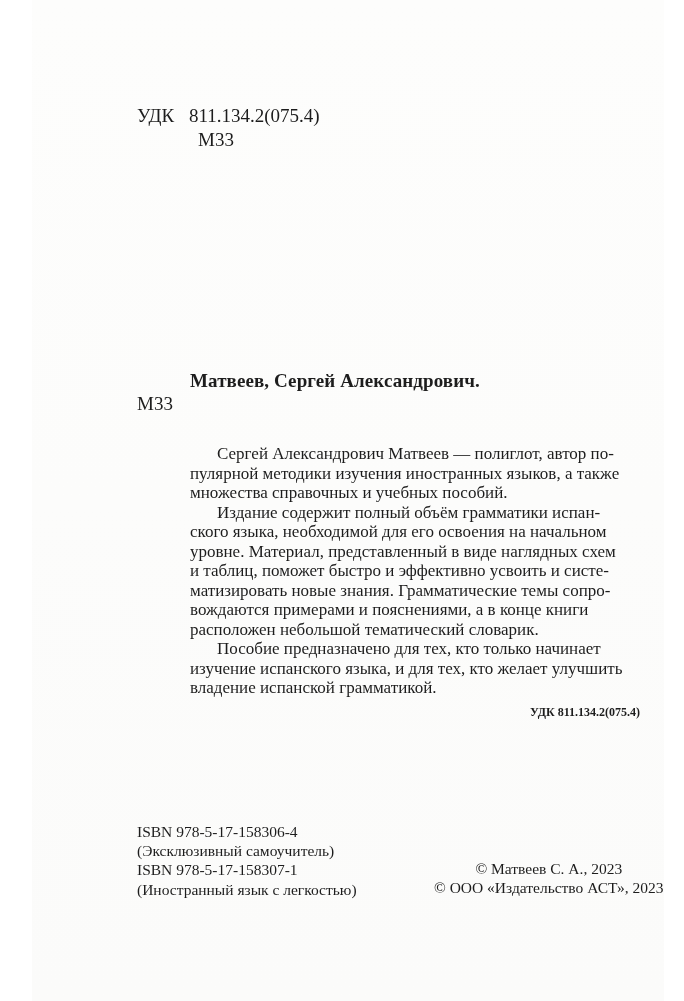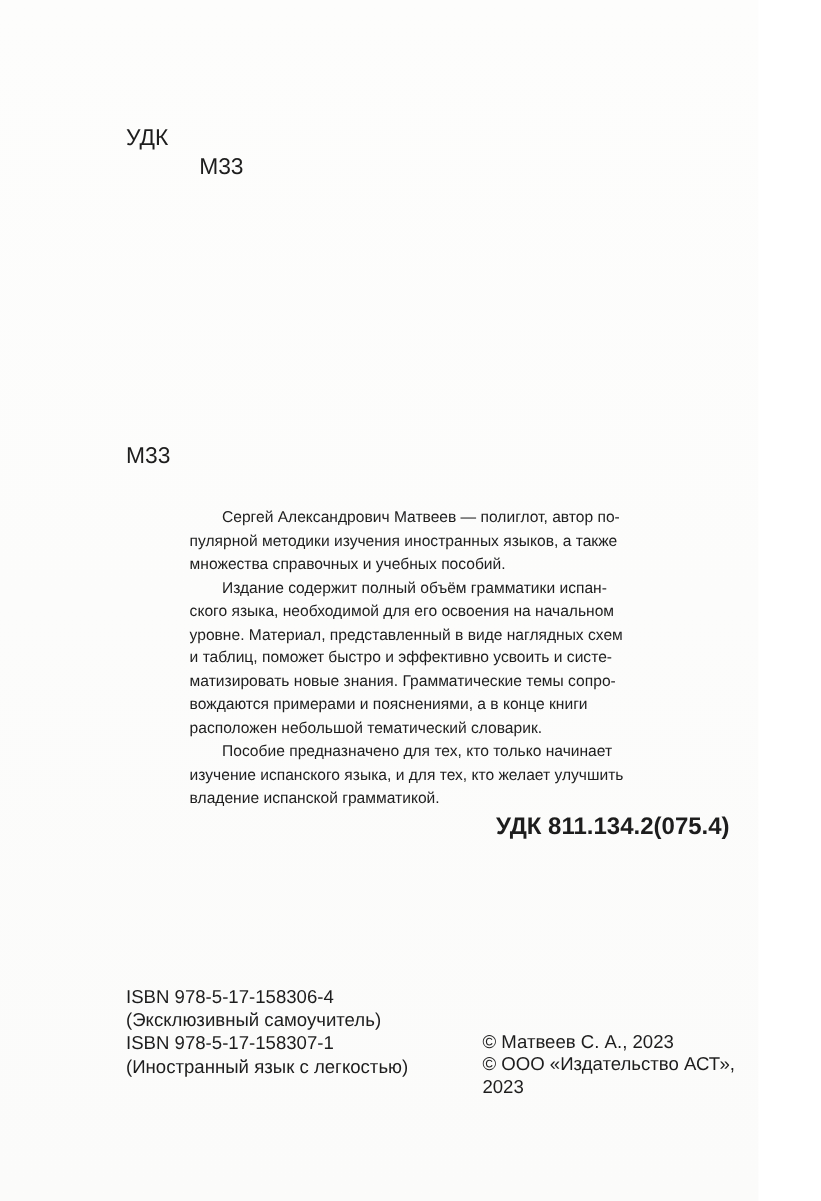--- a/index.html
+++ b/index.html
@@ -5,22 +5,23 @@
   html, body {
     margin: 0;
     padding: 0;
   }
   .page {
     position: relative;
     width: 632px;
     height: 1001px;
     background: linear-gradient(180deg, #fdfdfc 0%, #fbfbfa 100%);
     color: #1d1d1d;
-    font-family: Liberation Sans, sans-serif;
+    font-family: Liberation Serif, serif;
     overflow: hidden;
+    margin-left: 32px;
   }
 
   
   .top-block {
     position: absolute;
     left: 105px;
     top: 104px;
     font-size: 19px;
     line-height: 24px;
   }
@@ -59,65 +60,68 @@
     padding-left: 27px;
     line-height: 20.5px;
     white-space: nowrap;
   }
   .isbn-line .isbn-num { font-size: 19px; }
   .isbn-line .isbn-note { font-size: 16px; margin-left: 6px; }
   .para {
     margin: 0;
     white-space: pre-line;
     line-height: 19.5px;
-    font-size: 13px;
+    font-size: 17px;
     text-indent: 27px;
   }
   .para.first { margin-top: 3px; }
   .udk-right {
     margin-top: 2px;
     padding-right: 6px;
     text-align: right;
     font-weight: bold;
-    font-size: 20px;
+    font-size: 12px;
     line-height: 25px;
   }
 
   
   .footer-left {
     position: absolute;
     left: 105px;
     top: 822px;
     font-size: 15.5px;
     line-height: 19.2px;
   }
   .footer-right {
     position: absolute;
     left: 402px;
     top: 859px;
     font-size: 15.5px;
     line-height: 19.2px;
+    text-align: center;
   }
 </style>
 </head>
 <body>
 
 <div class="page">
 
   <div class="top-block">
     <div class="top-row">
       <span class="lbl">УДК</span>
+      <span class="val">811.134.2(075.4)</span>
     </div>
     <div class="top-row">
       <span class="code-indent">М33</span>
     </div>
   </div>
 
   <div class="main-block">
 
+    <div class="author-heading">Матвеев, Сергей Александрович.</div>
 
     <div class="catalog-entry">
       <span class="margin-code">М33</span>
     </div>
 
     <div class="isbn-block">
     </div>
 
     <p class="para first">Сергей Александрович Матвеев — полиглот, автор по-
 пулярной методики изучения иностранных языков, а также

